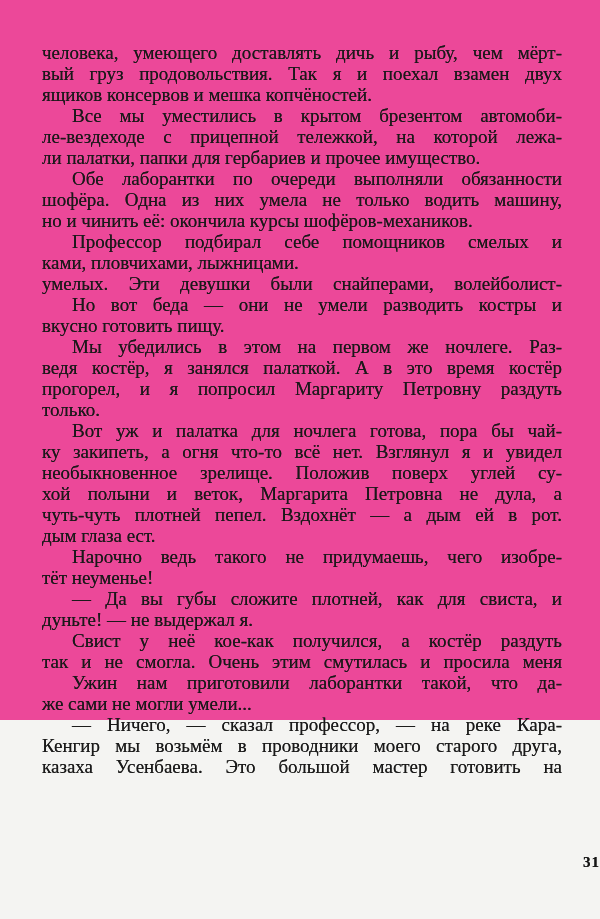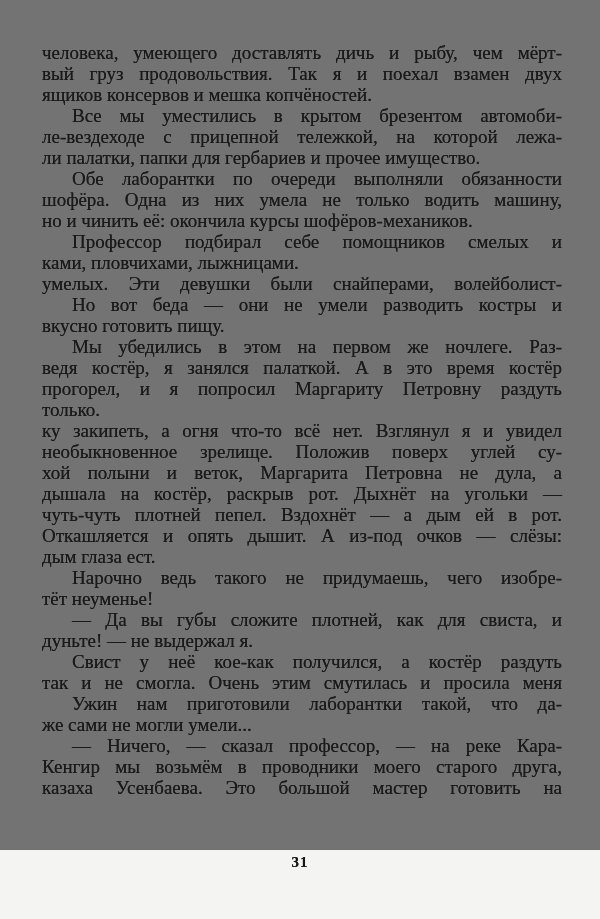--- a/index.html
+++ b/index.html
@@ -8,22 +8,22 @@
   }
   body {
     width: 600px;
     height: 919px;
     background: #f4f4f2;
     overflow: hidden;
   }
   .page {
     position: relative;
     width: 600px;
-    height: 850px;
-    background: #737373;
+    height: 720px;
+    background: #ec4899;
     font-family: "Liberation Serif", serif;
     color: #1a1a1a;
   }
   .text-block {
     position: absolute;
     left: 42px;
     top: 42px;
     width: 520px;
     font-size: 19px;
     line-height: 21px;
@@ -41,21 +41,21 @@
     text-align-last: left;
   }
   .line.indent {
     text-indent: 30px;
   }
   .page-number {
     position: absolute;
     left: 0;
     right: 0;
     top: 854px;
-    text-align: center;
+    text-align: right;
     font-size: 15px;
     font-weight: bold;
     letter-spacing: 1px;
     color: #161616;
     text-shadow: 0 0 0.5px rgba(10,10,10,0.8);
   }
 </style>
 </head>
 <body>
 
@@ -72,26 +72,25 @@
       <div class="line end">но и чинить её: окончила курсы шофёров-механиков.</div>
       <div class="line indent">Профессор подбирал себе помощников смелых и</div>
       <div class="line end">ками, пловчихами, лыжницами.</div>
       <div class="line">умелых. Эти девушки были снайперами, волейболист-</div>
       <div class="line indent">Но вот беда — они не умели разводить костры и</div>
       <div class="line end">вкусно готовить пищу.</div>
       <div class="line indent">Мы убедились в этом на первом же ночлеге. Раз-</div>
       <div class="line">ведя костёр, я занялся палаткой. А в это время костёр</div>
       <div class="line">прогорел, и я попросил Маргариту Петровну раздуть</div>
       <div class="line end">только.</div>
+      <div class="line indent">Вот уж и палатка для ночлега готова, пора бы чай-</div>
       <div class="line">ку закипеть, а огня что-то всё нет. Взглянул я и увидел</div>
       <div class="line">необыкновенное зрелище. Положив поверх углей су-</div>
       <div class="line">хой полыни и веток, Маргарита Петровна не дула, а</div>
-      <div class="line">дышала на костёр, раскрыв рот. Дыхнёт на угольки —</div>
       <div class="line">чуть-чуть плотней пепел. Вздохнёт — а дым ей в рот.</div>
-      <div class="line">Откашляется и опять дышит. А из-под очков — слёзы:</div>
       <div class="line end">дым глаза ест.</div>
       <div class="line indent">Нарочно ведь такого не придумаешь, чего изобре-</div>
       <div class="line end">тёт неуменье!</div>
       <div class="line indent">— Да вы губы сложите плотней, как для свиста, и</div>
       <div class="line end">дуньте! — не выдержал я.</div>
       <div class="line indent">Свист у неё кое-как получился, а костёр раздуть</div>
       <div class="line">так и не смогла. Очень этим смутилась и просила меня</div>
       <div class="line indent">Ужин нам приготовили лаборантки такой, что да-</div>
       <div class="line end">же сами не могли умели...</div>
       <div class="line indent">— Ничего, — сказал профессор, — на реке Кара-</div>

